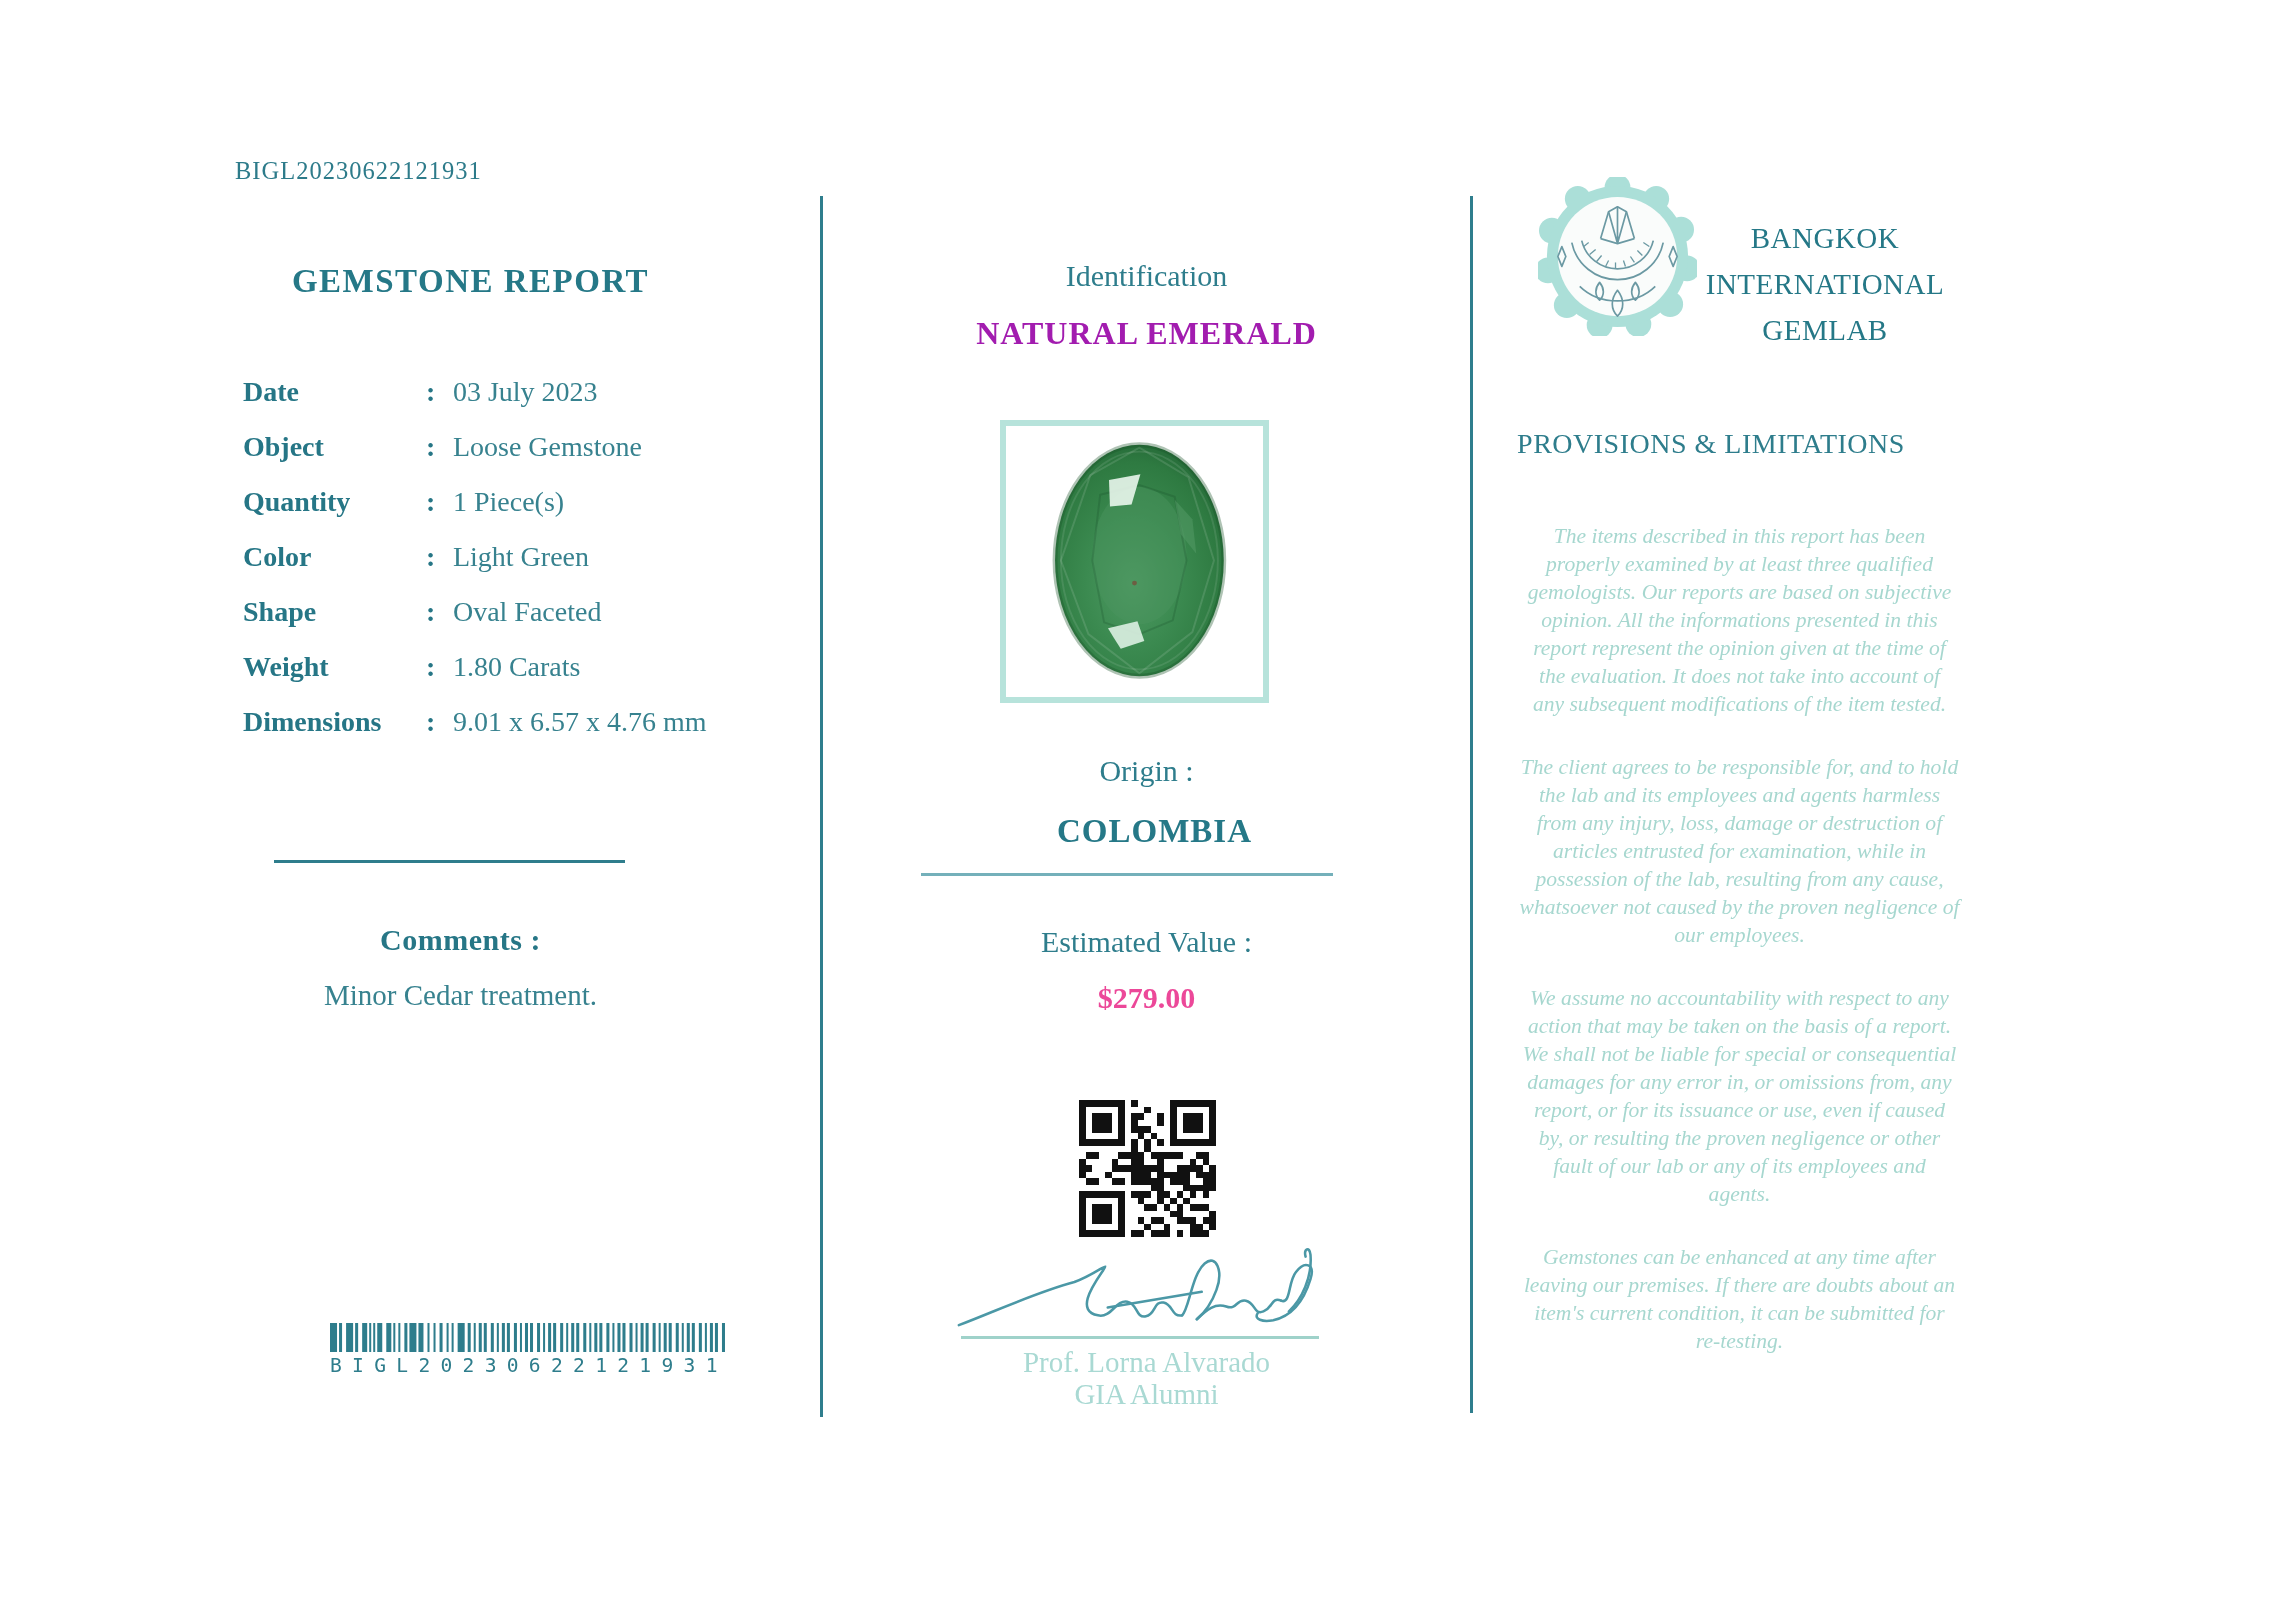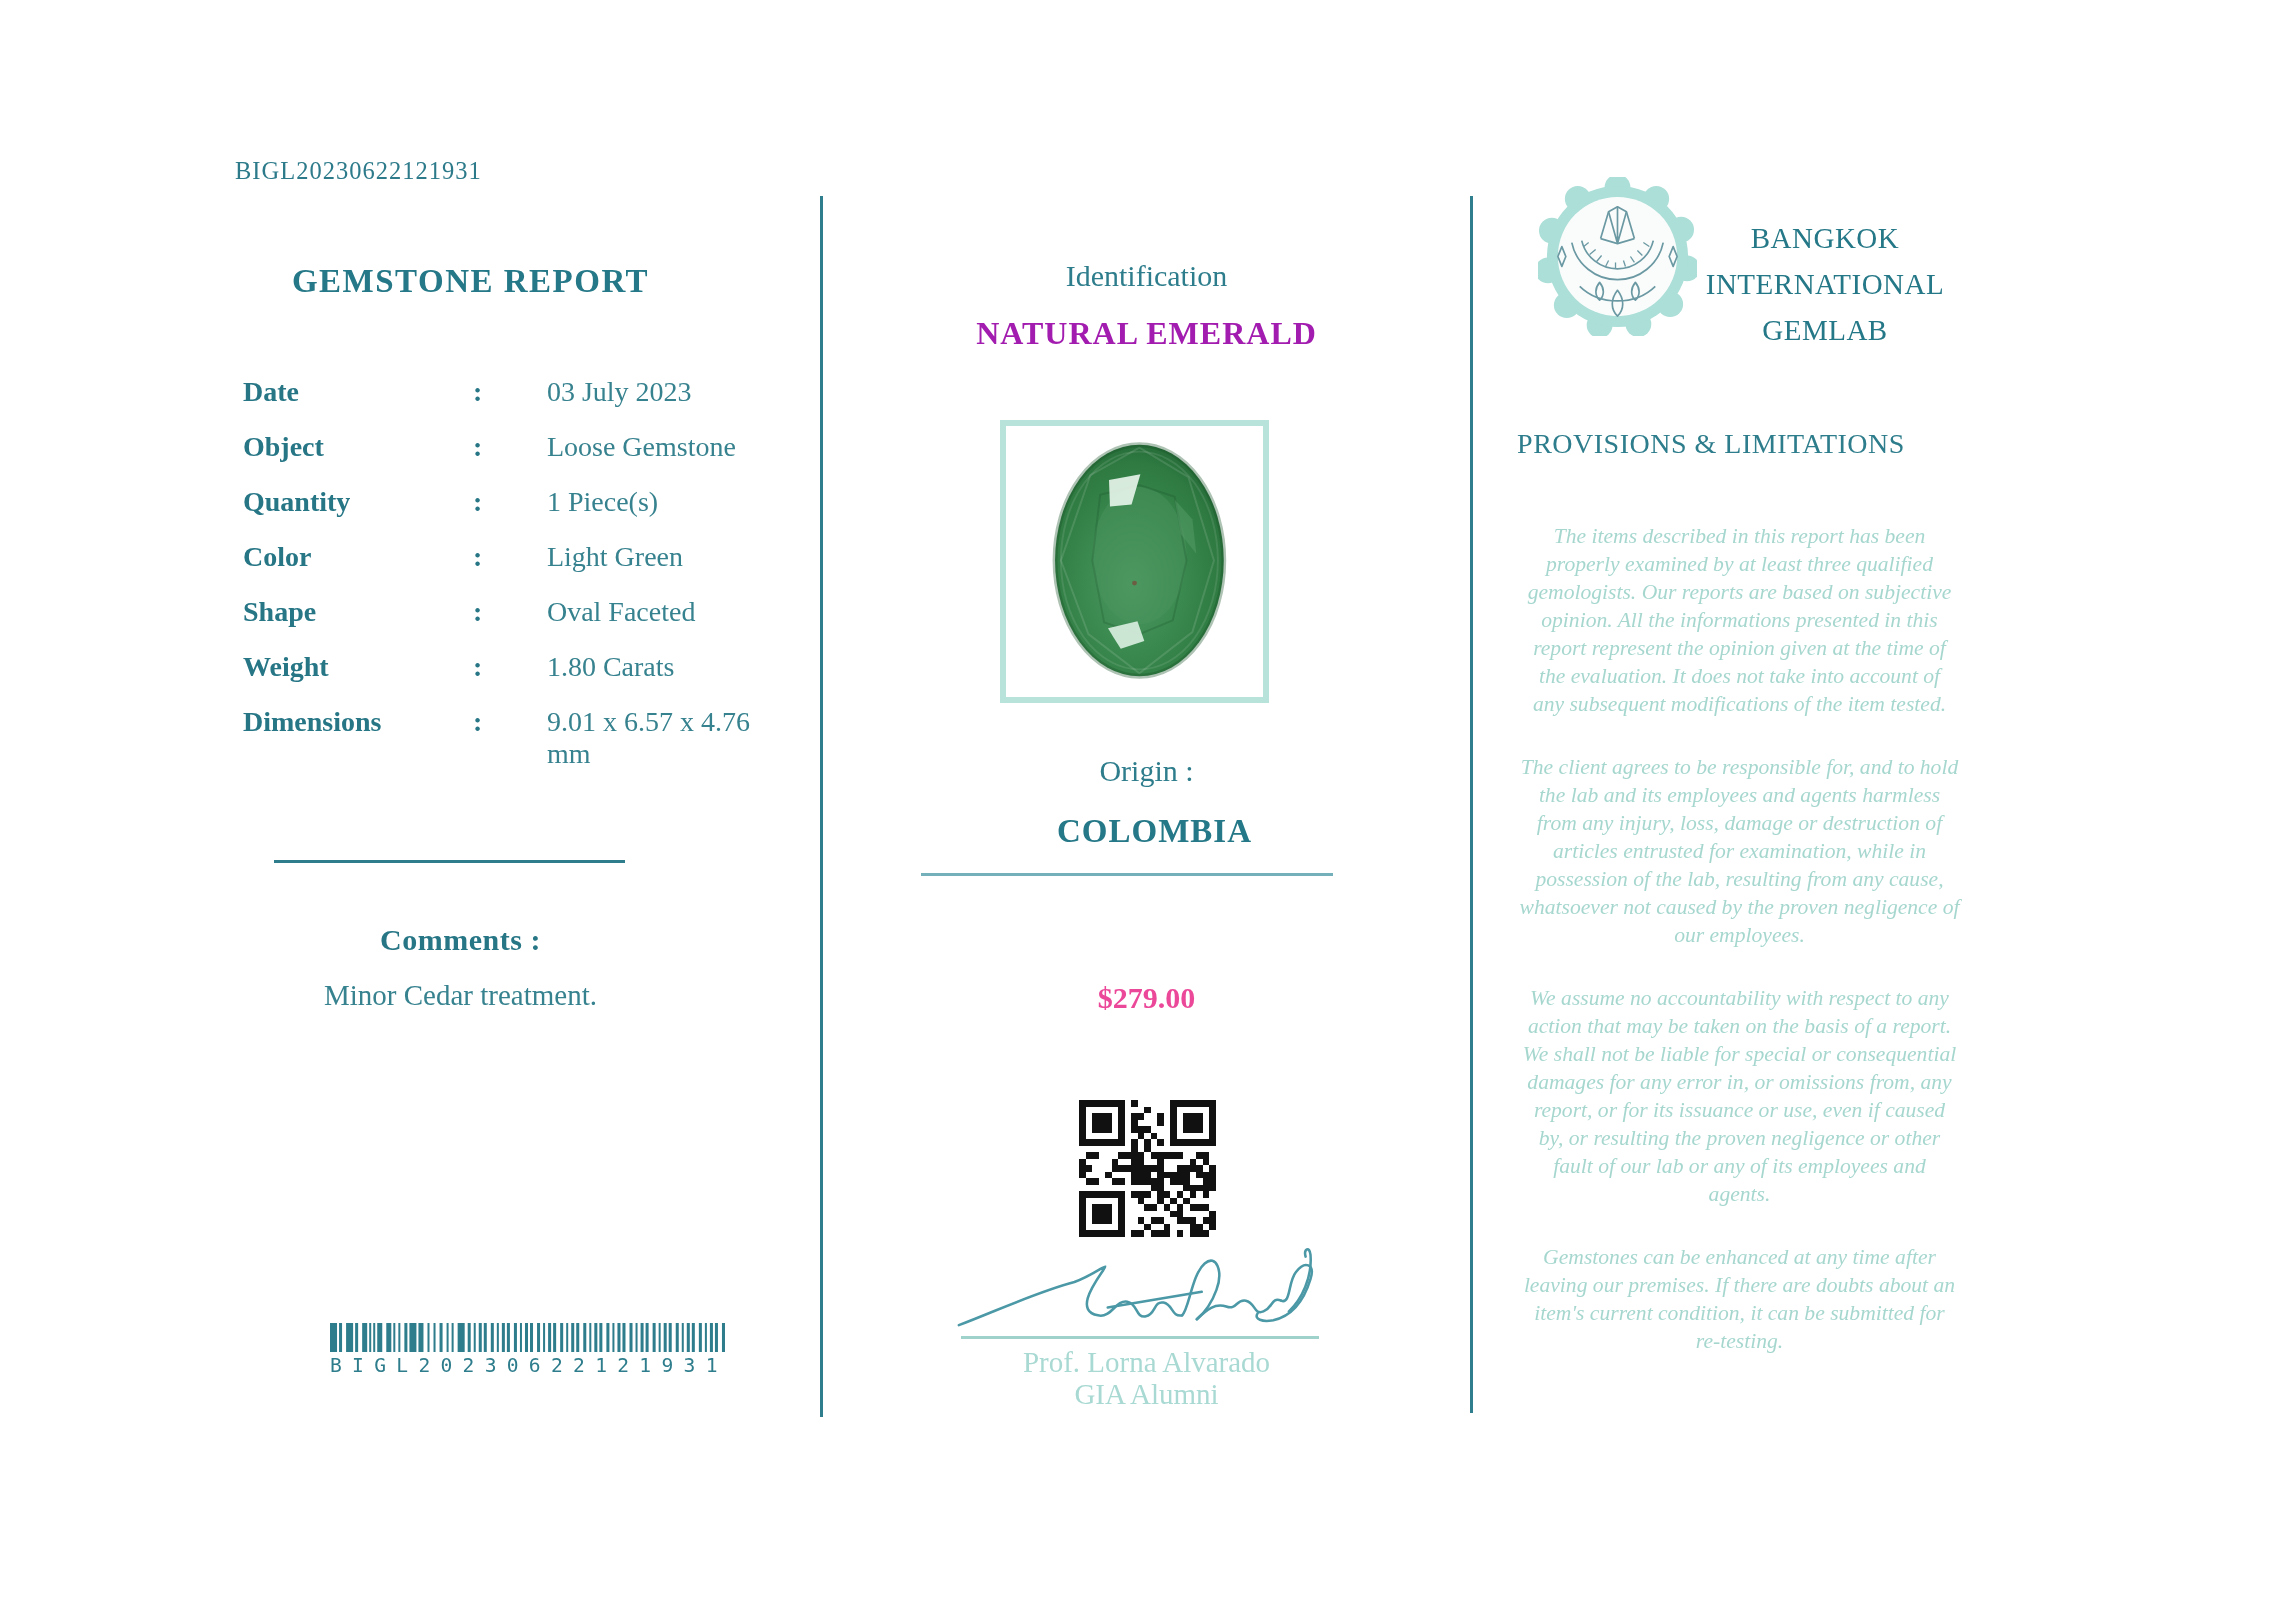--- a/index.html
+++ b/index.html
@@ -17,21 +17,21 @@
   
   .report-number{
     left:235px;top:157px;
     font-size:24.5px;letter-spacing:1px;color:#2d7b8a;
   }
   .gem-title{
     left:196px;top:263px;width:549px;
     font-size:33px;font-weight:bold;letter-spacing:1.5px;color:#257887;
   }
   .details{left:243px;top:376px;width:549px;}
-  .detail-row{display:flex;height:55px;align-items:flex-start;font-size:28px;gap:47px;}
+  .detail-row{display:flex;height:55px;align-items:flex-start;font-size:28px;}
   .detail-label{flex:0 0 183px;font-weight:bold;color:#267686;}
   .detail-colon{font-weight:bold;color:#267686;}
   .detail-value{margin-left:17.6px;color:#37828f;}
   .left-divider{
     left:274px;top:860px;width:351px;height:2.9px;background:#2e7d8c;
   }
   .comments-label{
     left:196px;top:923px;width:529px;
     font-size:30px;font-weight:bold;color:#267686;letter-spacing:0.5px;
   }
@@ -240,20 +240,21 @@
       <circle cx="131" cy="160" r="2.5" fill="#7a4636" opacity="0.7"></circle>
       <ellipse cx="136" cy="137" rx="86" ry="118" fill="none" stroke="#1a5229" stroke-opacity="0.35" stroke-width="5"></ellipse>
     </svg>
   </div>
 
   <div class="abs mid ctr origin-label">Origin :</div>
   <div class="abs mid ctr origin-value">COLOMBIA</div>
 
   <div class="abs mid-divider"></div>
 
+  <div class="abs mid ctr est-label">Estimated Value :</div>
   <div class="abs mid ctr est-value">$279.00</div>
 
   <div class="abs qr">
     <svg viewBox="0 0 21 21">
         <rect x="0" y="0" width="1" height="1"></rect>
         <rect x="1" y="0" width="1" height="1"></rect>
         <rect x="2" y="0" width="1" height="1"></rect>
         <rect x="3" y="0" width="1" height="1"></rect>
         <rect x="4" y="0" width="1" height="1"></rect>
         <rect x="5" y="0" width="1" height="1"></rect>

